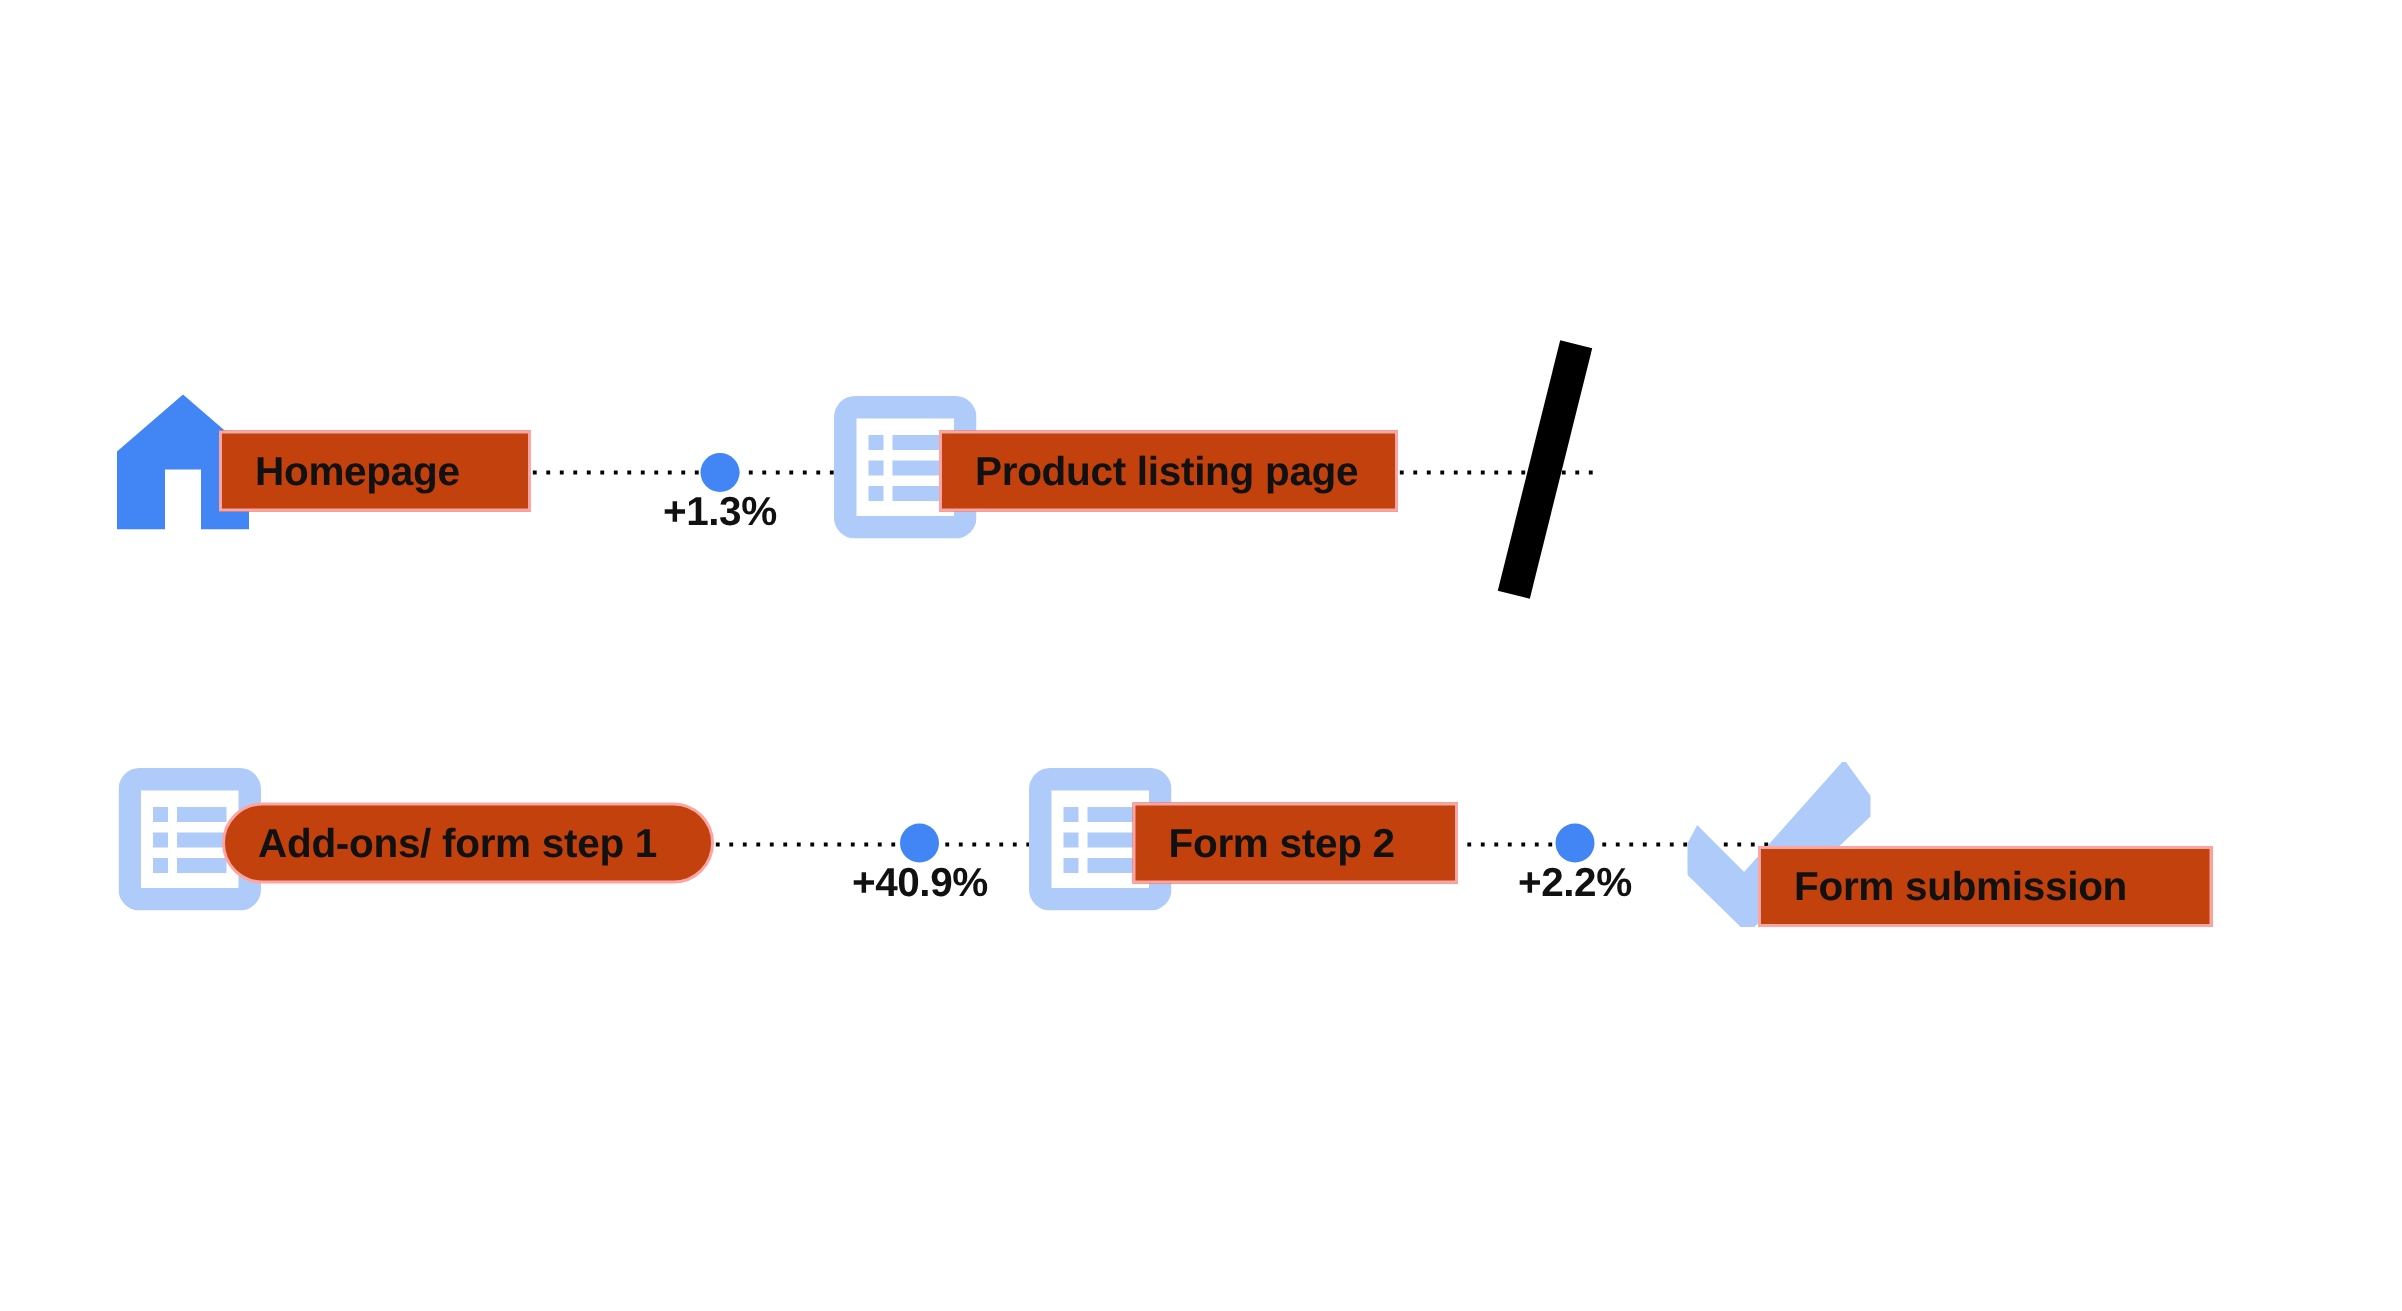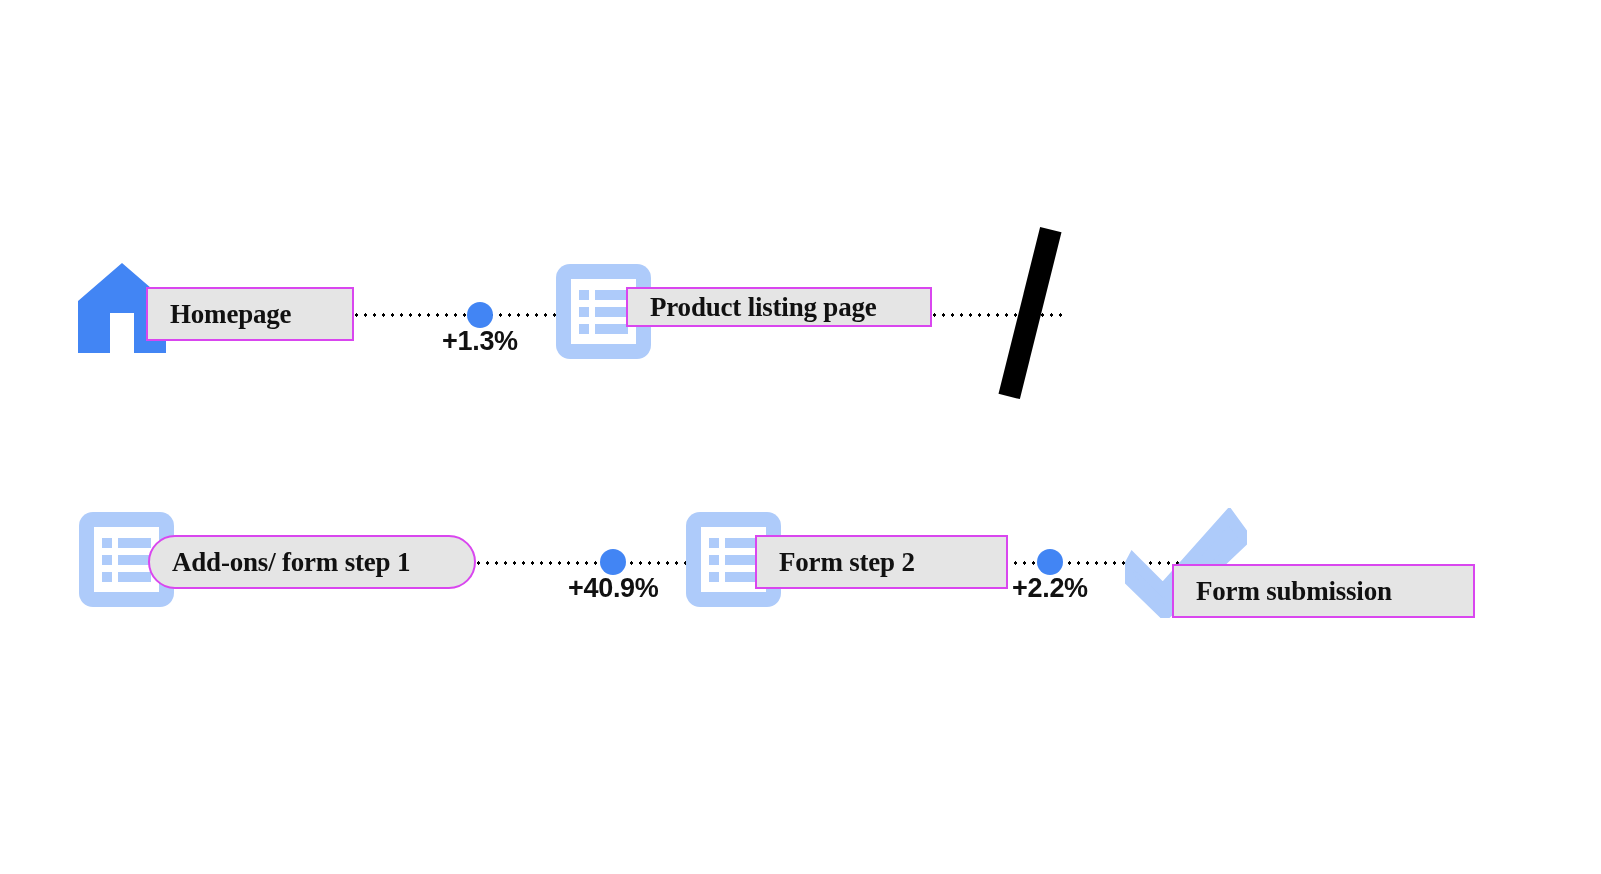--- a/index.html
+++ b/index.html
@@ -18,26 +18,25 @@
     width: 1601px;
     height: 874px;
     background: #ffffff;
     overflow: hidden;
   }
 
   
   .step-box {
     position: absolute;
     box-sizing: border-box;
-    background: #e5e5e5;
-    border: 2px solid #d946ef;
+    background: #c2410c;
+    border: 2px solid #fca5a5;
     display: flex;
     align-items: center;
     z-index: 5;
-    font-family: Liberation Serif, serif;
   }
   .step-box .step-label {
     font-size: 27px;
     font-weight: bold;
     color: #111111;
     letter-spacing: -0.2px;
     white-space: nowrap;
     padding: 0 22px;
     line-height: 1;
   }
@@ -120,21 +119,21 @@
       <rect x="15" y="15" width="65" height="65" fill="#FFFFFF"></rect>
       <rect x="23" y="26" width="10" height="10" fill="#AECBFA"></rect>
       <rect x="39" y="26" width="33" height="10" fill="#AECBFA"></rect>
       <rect x="23" y="43" width="10" height="10" fill="#AECBFA"></rect>
       <rect x="39" y="43" width="33" height="10" fill="#AECBFA"></rect>
       <rect x="23" y="60" width="10" height="10" fill="#AECBFA"></rect>
       <rect x="39" y="60" width="33" height="10" fill="#AECBFA"></rect>
     </svg>
   </div>
 
-  <div class="step-box" style="left:626px; top:287px; width:306px; height:40px;">
+  <div class="step-box" style="left:626px; top:287px; width:306px; height:54px;">
     <span class="step-label">Product listing page</span>
   </div>
 
   <div class="slash" style="left:1019px; top:227px; width:22px; height:172px; transform: rotate(14deg); transform-origin: center center;"></div>
 
   <div class="connector" style="left:474px; top:561px; width:290px;"></div>
 
   <div class="connector" style="left:966px; top:561px; width:240px;"></div>
 
   <div class="icon" style="left:79px; top:512px; width:95px; height:95px;">
@@ -165,21 +164,21 @@
       <rect x="15" y="15" width="65" height="65" fill="#FFFFFF"></rect>
       <rect x="23" y="26" width="10" height="10" fill="#AECBFA"></rect>
       <rect x="39" y="26" width="33" height="10" fill="#AECBFA"></rect>
       <rect x="23" y="43" width="10" height="10" fill="#AECBFA"></rect>
       <rect x="39" y="43" width="33" height="10" fill="#AECBFA"></rect>
       <rect x="23" y="60" width="10" height="10" fill="#AECBFA"></rect>
       <rect x="39" y="60" width="33" height="10" fill="#AECBFA"></rect>
     </svg>
   </div>
 
-  <div class="step-box" style="left:755px; top:535px; width:253px; height:54px;">
+  <div class="step-box" style="left:755px; top:535px; width:217px; height:54px;">
     <span class="step-label">Form step 2</span>
   </div>
 
   <div class="metric" style="left:1012px; top:549px;">
     <span class="dot"></span>
     <span class="pct">+2.2%</span>
   </div>
 
   <div class="icon" style="left:1125px; top:508px; width:122px; height:110px;">
     <svg width="122" height="110" viewBox="0 0 122 110" aria-hidden="true">

